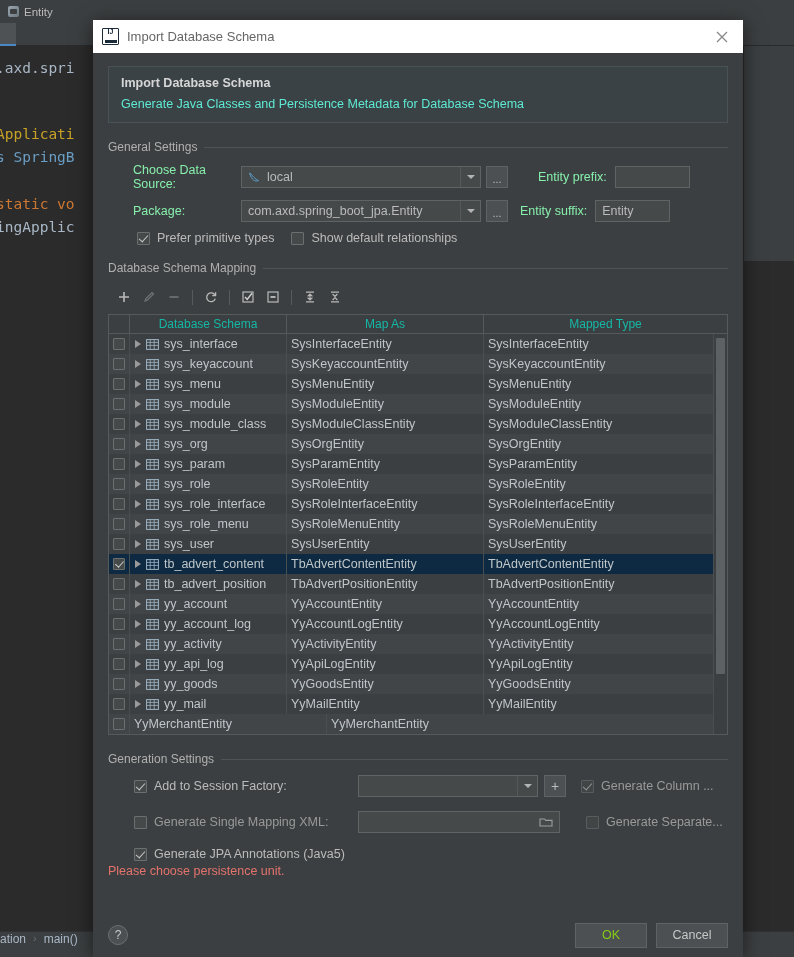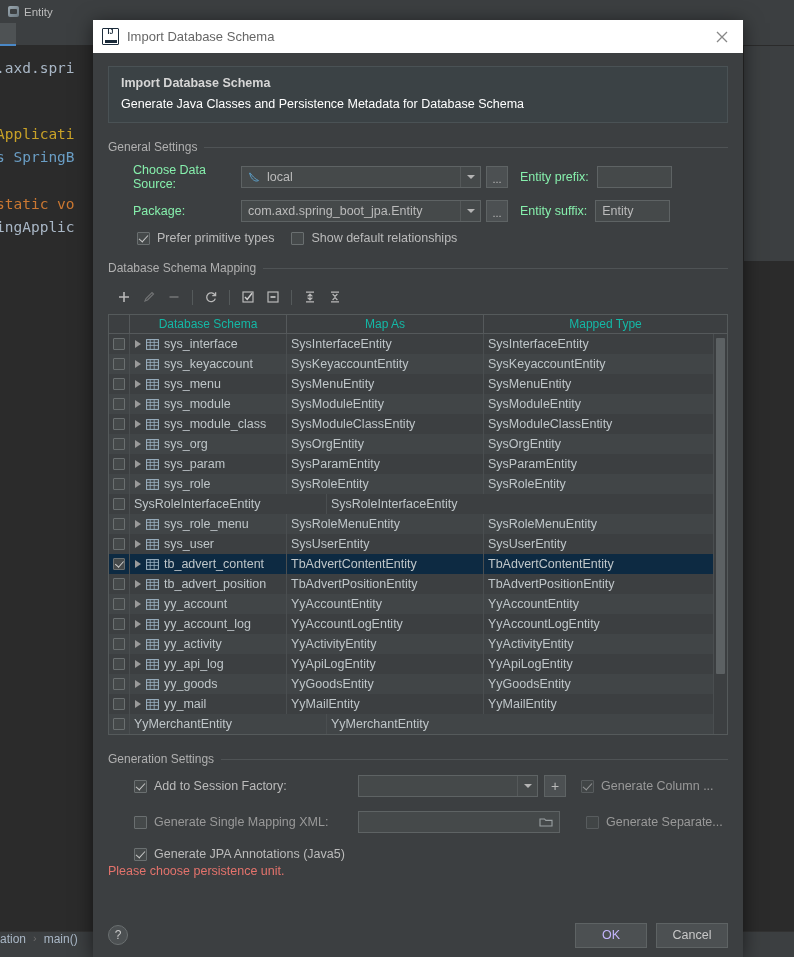--- a/index.html
+++ b/index.html
@@ -109,21 +109,21 @@
     display: flex; flex-direction: column;
   }
 
   .banner {
     background: #3b4245; border: 1px solid #4a5255;
     padding: 9px 12px 11px 12px; margin-bottom: 17px; flex: none;
   }
   .banner-title {
     color: #d6d6d6; font-size: 12.5px; font-weight: bold; margin-bottom: 7px;
   }
-  .banner-sub { color: #ffffff; font-size: 12.5px; }
+  .banner-sub { color: #5eead4; font-size: 12.5px; }
 
   .group {
     position: relative; flex: none;
   }
   .group-title {
     display: flex; align-items: center; gap: 7px;
     color: #b0b0b0; font-size: 12px; margin-bottom: 9px;
   }
   .group-title .line { flex: 1; height: 1px; background: #4f5355; }
 
@@ -264,21 +264,21 @@
     background: #4c5052; border: 1px solid #6a6f70;
     color: #c8c8c8; font-size: 12px; display: flex;
     align-items: center; justify-content: center; cursor: pointer;
     box-sizing: border-box;
   }
   .btn {
     min-width: 72px; height: 25px; background: #4c5052; border: 1px solid #5e6364;
     color: #c8c8c8; font-size: 12.5px; display: flex; align-items: center;
     justify-content: center; cursor: pointer; box-sizing: border-box;
   }
-  .btn.disabled { color: #c4b5fd; cursor: default; }
+  .btn.disabled { color: #84cc16; cursor: default; }
 </style>
 </head>
 <body>
 
 <div class="app">
 
   <div class="ide-bg">
     <div class="ide-tabbar">
       <div class="ide-tab">
         <span class="tab-file-icon"></span>
@@ -338,21 +338,21 @@
             <svg class="mysql-icon" viewBox="0 0 16 14">
               <path d="M2 2 C3 2 4 3.5 5 5 C6.5 7 9 9 12 10.5 C10 11.5 8 11 6.5 10 C4.5 8.7 3 6 2.2 3.2 Z" fill="none" stroke="#5c9ec7" stroke-width="1.1"></path>
               <path d="M1.5 2.2 L3.2 3.3" stroke="#5c9ec7" stroke-width="1.1"></path>
             </svg>
             <span class="val">local</span>
             <span class="arrow-box">
                 <i class="caret"></i>
               </span>
           </div>
           <div class="dots-btn" style="margin-left:5px;">...</div>
-          <span class="lbl" style="margin-left:12px;">Entity prefix:</span>
+          <span class="lbl" style="margin-left:30px;">Entity prefix:</span>
           <div class="txtfield empty" style="width:75px; margin-left:8px;"></div>
         </div>
 
         <div class="form-row">
           <span class="lbl" style="width:133px; padding-left:25px; box-sizing:border-box;">Package:</span>
           <div class="combo" style="width:240px;">
             <span class="val">com.axd.spring_boot_jpa.Entity</span>
             <span class="arrow-box">
                 <i class="caret"></i>
               </span>
@@ -587,20 +587,28 @@
                 <div class="td c2">
                   <span class="cell-text">SysRoleEntity</span>
                 </div>
                 <div class="td c3">
                   <span class="cell-text">SysRoleEntity</span>
                 </div>
               </div>
               <div class="trow even">
                 <div class="td c0">
                   <span class="rowchk"></span>
+                </div>
+                <div class="td c1">
+                  <span class="expander"></span>
+                  <svg class="tbl-icon" viewBox="0 0 13 11">
+                    <rect x="0.6" y="0.6" width="11.8" height="9.8" fill="none" stroke="#9fb6c6" stroke-width="1"></rect>
+                    <path d="M0.6 3.4 H12.4 M0.6 6.4 H12.4 M4.2 0.6 V10.4 M8.2 0.6 V10.4" stroke="#9fb6c6" stroke-width="0.8"></path>
+                  </svg>
+                  <span class="cell-text">sys_role_interface</span>
                 </div>
                 <div class="td c2">
                   <span class="cell-text">SysRoleInterfaceEntity</span>
                 </div>
                 <div class="td c3">
                   <span class="cell-text">SysRoleInterfaceEntity</span>
                 </div>
               </div>
               <div class="trow odd">
                 <div class="td c0">

